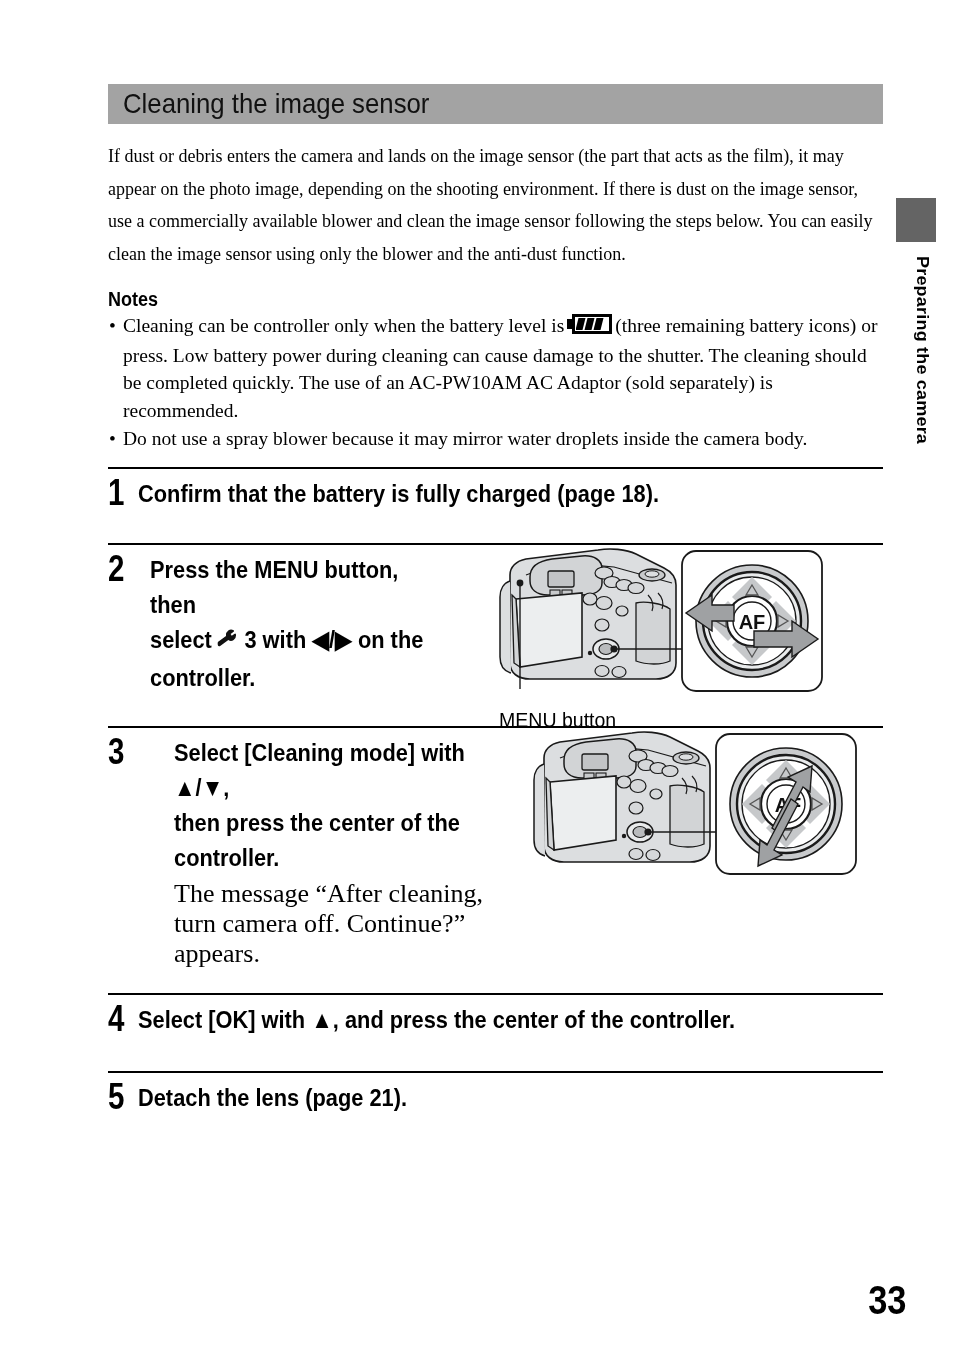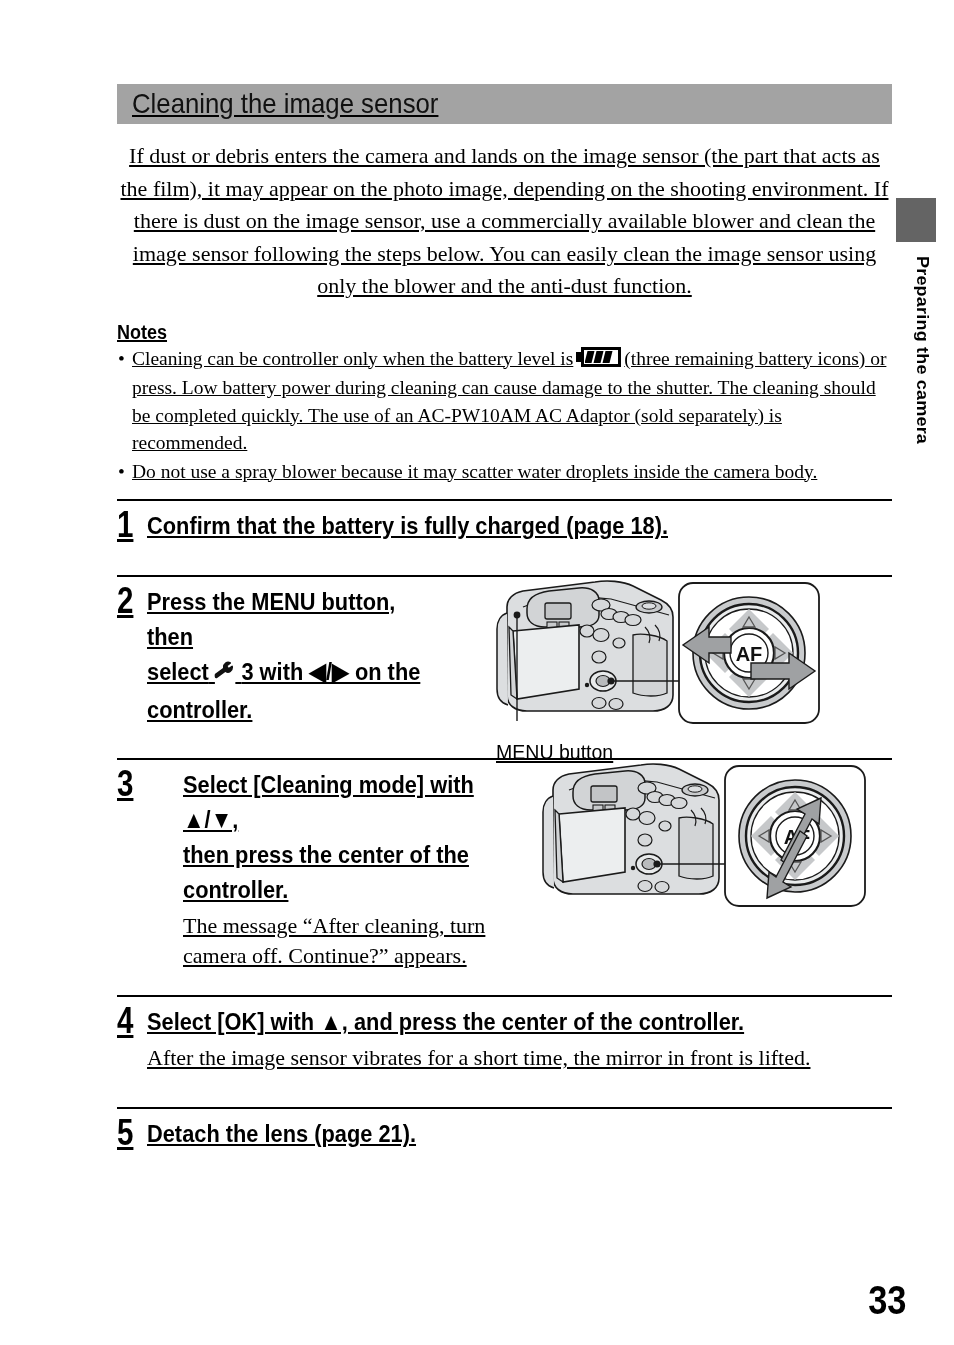--- a/index.html
+++ b/index.html
@@ -38,24 +38,23 @@
     color: #000;
     white-space: nowrap;
     writing-mode: vertical-rl;
     transform: scaleX(0.88);
     transform-origin: left top;
   }
 
   
   #page {
     position: absolute;
-    left: 117px;
+    left: 108px;
     top: 0;
     width: 775px;
-    text-decoration: underline;
   }
 
   
   .section-band {
     margin-top: 84px;
     background: #a3a3a3;
     height: 40px;
     display: flex;
     align-items: center;
     padding-left: 15px;
@@ -67,23 +66,23 @@
     font-weight: normal;
     color: #111;
     transform: scaleX(0.92);
     transform-origin: left center;
     white-space: nowrap;
   }
 
   
   .intro {
     margin-top: 16px;
-    font-size: 22px;
+    font-size: 18px;
     line-height: 32.5px;
-    text-align: center;
+    text-align: left;
   }
 
   
   .notes-title {
     margin-top: 18px;
     font-family: "Liberation Sans", sans-serif;
     font-weight: bold;
     font-size: 20px;
     transform: scaleX(0.9);
     transform-origin: left center;
@@ -175,21 +174,21 @@
     font-family: "Liberation Sans", sans-serif;
     font-weight: bold;
     font-size: 24.5px;
     line-height: 35px;
     transform: scaleX(0.89);
     transform-origin: left top;
     padding-top: 7px;
     white-space: pre-line;
   }
   .step-sub {
-    font-size: 22px;
+    font-size: 26px;
     line-height: 30px;
     margin-left: 30px;
     margin-top: 4px;
   }
   .step-text-col { flex: 1 1 auto; }
   .step-fig-col {
     flex: 0 0 auto;
     width: 345px;
     margin-left: 6px;
   }
@@ -247,39 +246,39 @@
 
   <div class="note-item">
     <span class="bullet">•</span><span>Cleaning can be controller only when the battery level is</span><span class="inline-battery"><span class="bat"><span class="nub"></span><span class="shell"></span><span class="bars">
             <i></i>
             <i></i>
             <i></i>
           </span></span></span><span>(three remaining battery icons) or press. Low battery power during cleaning can cause damage to the shutter. The cleaning should be completed quickly. The use of an AC-PW10AM AC Adaptor (sold separately) is recommended.</span>
   </div>
 
   <div class="note-item">
-    <span class="bullet">•</span><span>Do not use a spray blower because it may scatter water droplets inside the camera body.</span>
+    <span class="bullet">•</span><span>Do not use a spray blower because it may mirror water droplets inside the camera body.</span>
   </div>
 
   <div class="rule"></div>
   <div class="step">
     <div class="step-row">
       <div class="step-num">1</div>
       <div class="step-text-col">
         <div class="step-head">Confirm that the battery is fully charged (page 18).</div>
       </div>
     </div>
     <div style="height:18px"></div>
   </div>
 
   <div class="rule"></div>
   <div class="step">
     <div class="step-row">
       <div class="step-num">2</div>
-      <div class="step-text-col" style="max-width:330px;">
+      <div class="step-text-col" style="max-width:330px;margin-left:12px;">
         <div class="step-head"><span>Press the MENU button, then
 select</span> <span class="wrench"><svg width="22" height="22" viewBox="0 0 24 24">
                 <path d="M20.8 3.6a1 1 0 0 0-1.5-.2l-3.1 3.1 -1.7-1.7 3.1-3.1a1 1 0 0 0-.4-1.6 6.3 6.3 0 0 0-7.8 8l-8.1 8.1a2.6 2.6 0 0 0 3.7 3.7l8.1-8.1a6.3 6.3 0 0 0 8-7.8 1 1 0 0 0-.3-.4z" fill="#111" transform="rotate(12 12 12)"></path>
               </svg></span> <span>3 with ◀/▶ on the
 controller.</span></div>
       </div>
       <div class="step-fig-col">
         <div class="figure">
           <svg width="340" height="155" viewBox="0 0 340 155">
 
@@ -449,21 +448,20 @@
   </div>
 
   <div class="rule"></div>
   <div class="step">
     <div class="step-row">
       <div class="step-num">4</div>
       <div class="step-text-col">
         <div class="step-head">Select [OK] with ▲, and press the center of the controller.</div>
       </div>
     </div>
-    <div class="step-sub">After the image sensor vibrates for a short time, the mirror in front is lifted.</div>
     <div style="height:20px"></div>
   </div>
 
   <div class="rule"></div>
   <div class="step">
     <div class="step-row">
       <div class="step-num">5</div>
       <div class="step-text-col">
         <div class="step-head">Detach the lens (page 21).</div>
       </div>

